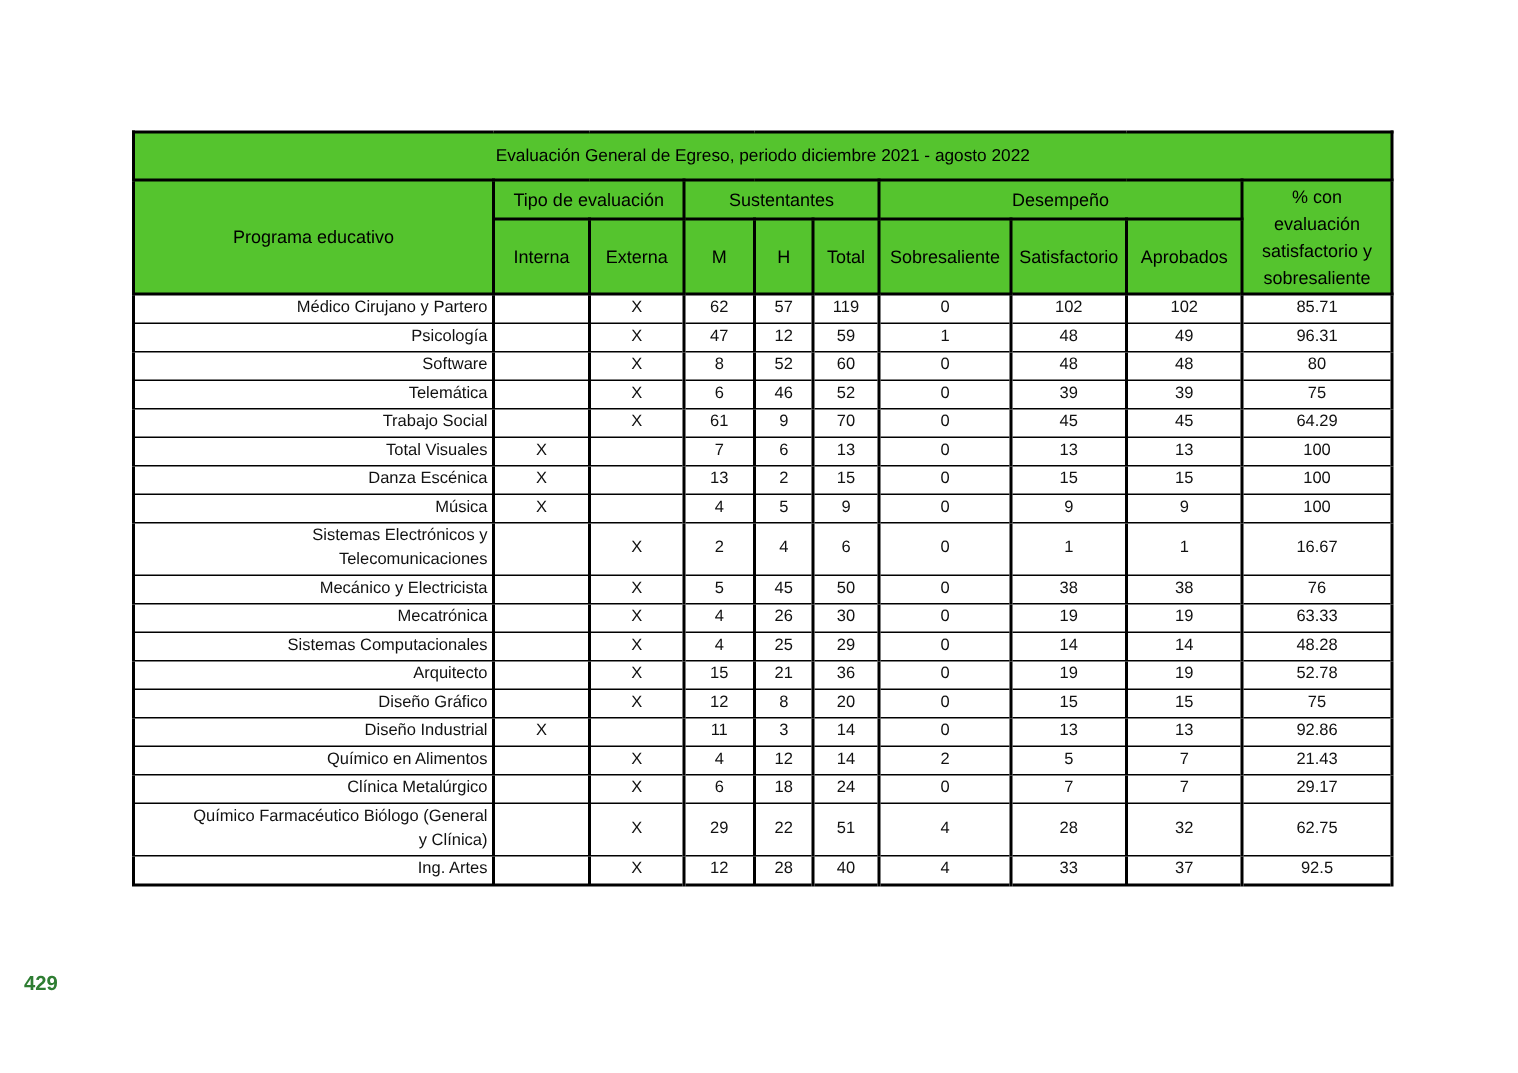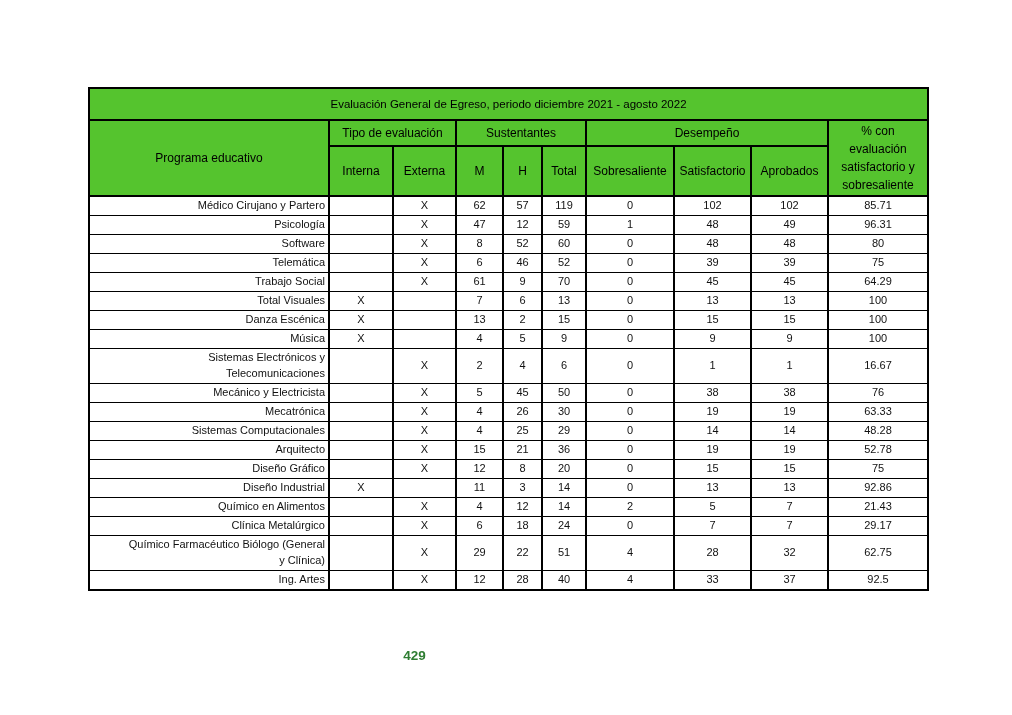--- a/index.html
+++ b/index.html
@@ -66,23 +66,23 @@
   .egress-table tr.sub-header-row { height: 50px; }
   .egress-table .pct-header { line-height: 1.5; padding: 0 6px; }
   .egress-table td.programa-cell {
     text-align: right;
     padding-left: 6px;
     white-space: pre-line;
   }
   .page-number {
     position: absolute;
     top: 648px;
-    left: 0;
+    left: 16px;
     width: 829px;
-    text-align: center;
+    text-align: left;
     color: var(--green-text);
     font-weight: bold;
     font-size: 13.5px;
   }
 </style>
 </head>
 <body>
 
 <div class="page">
 

